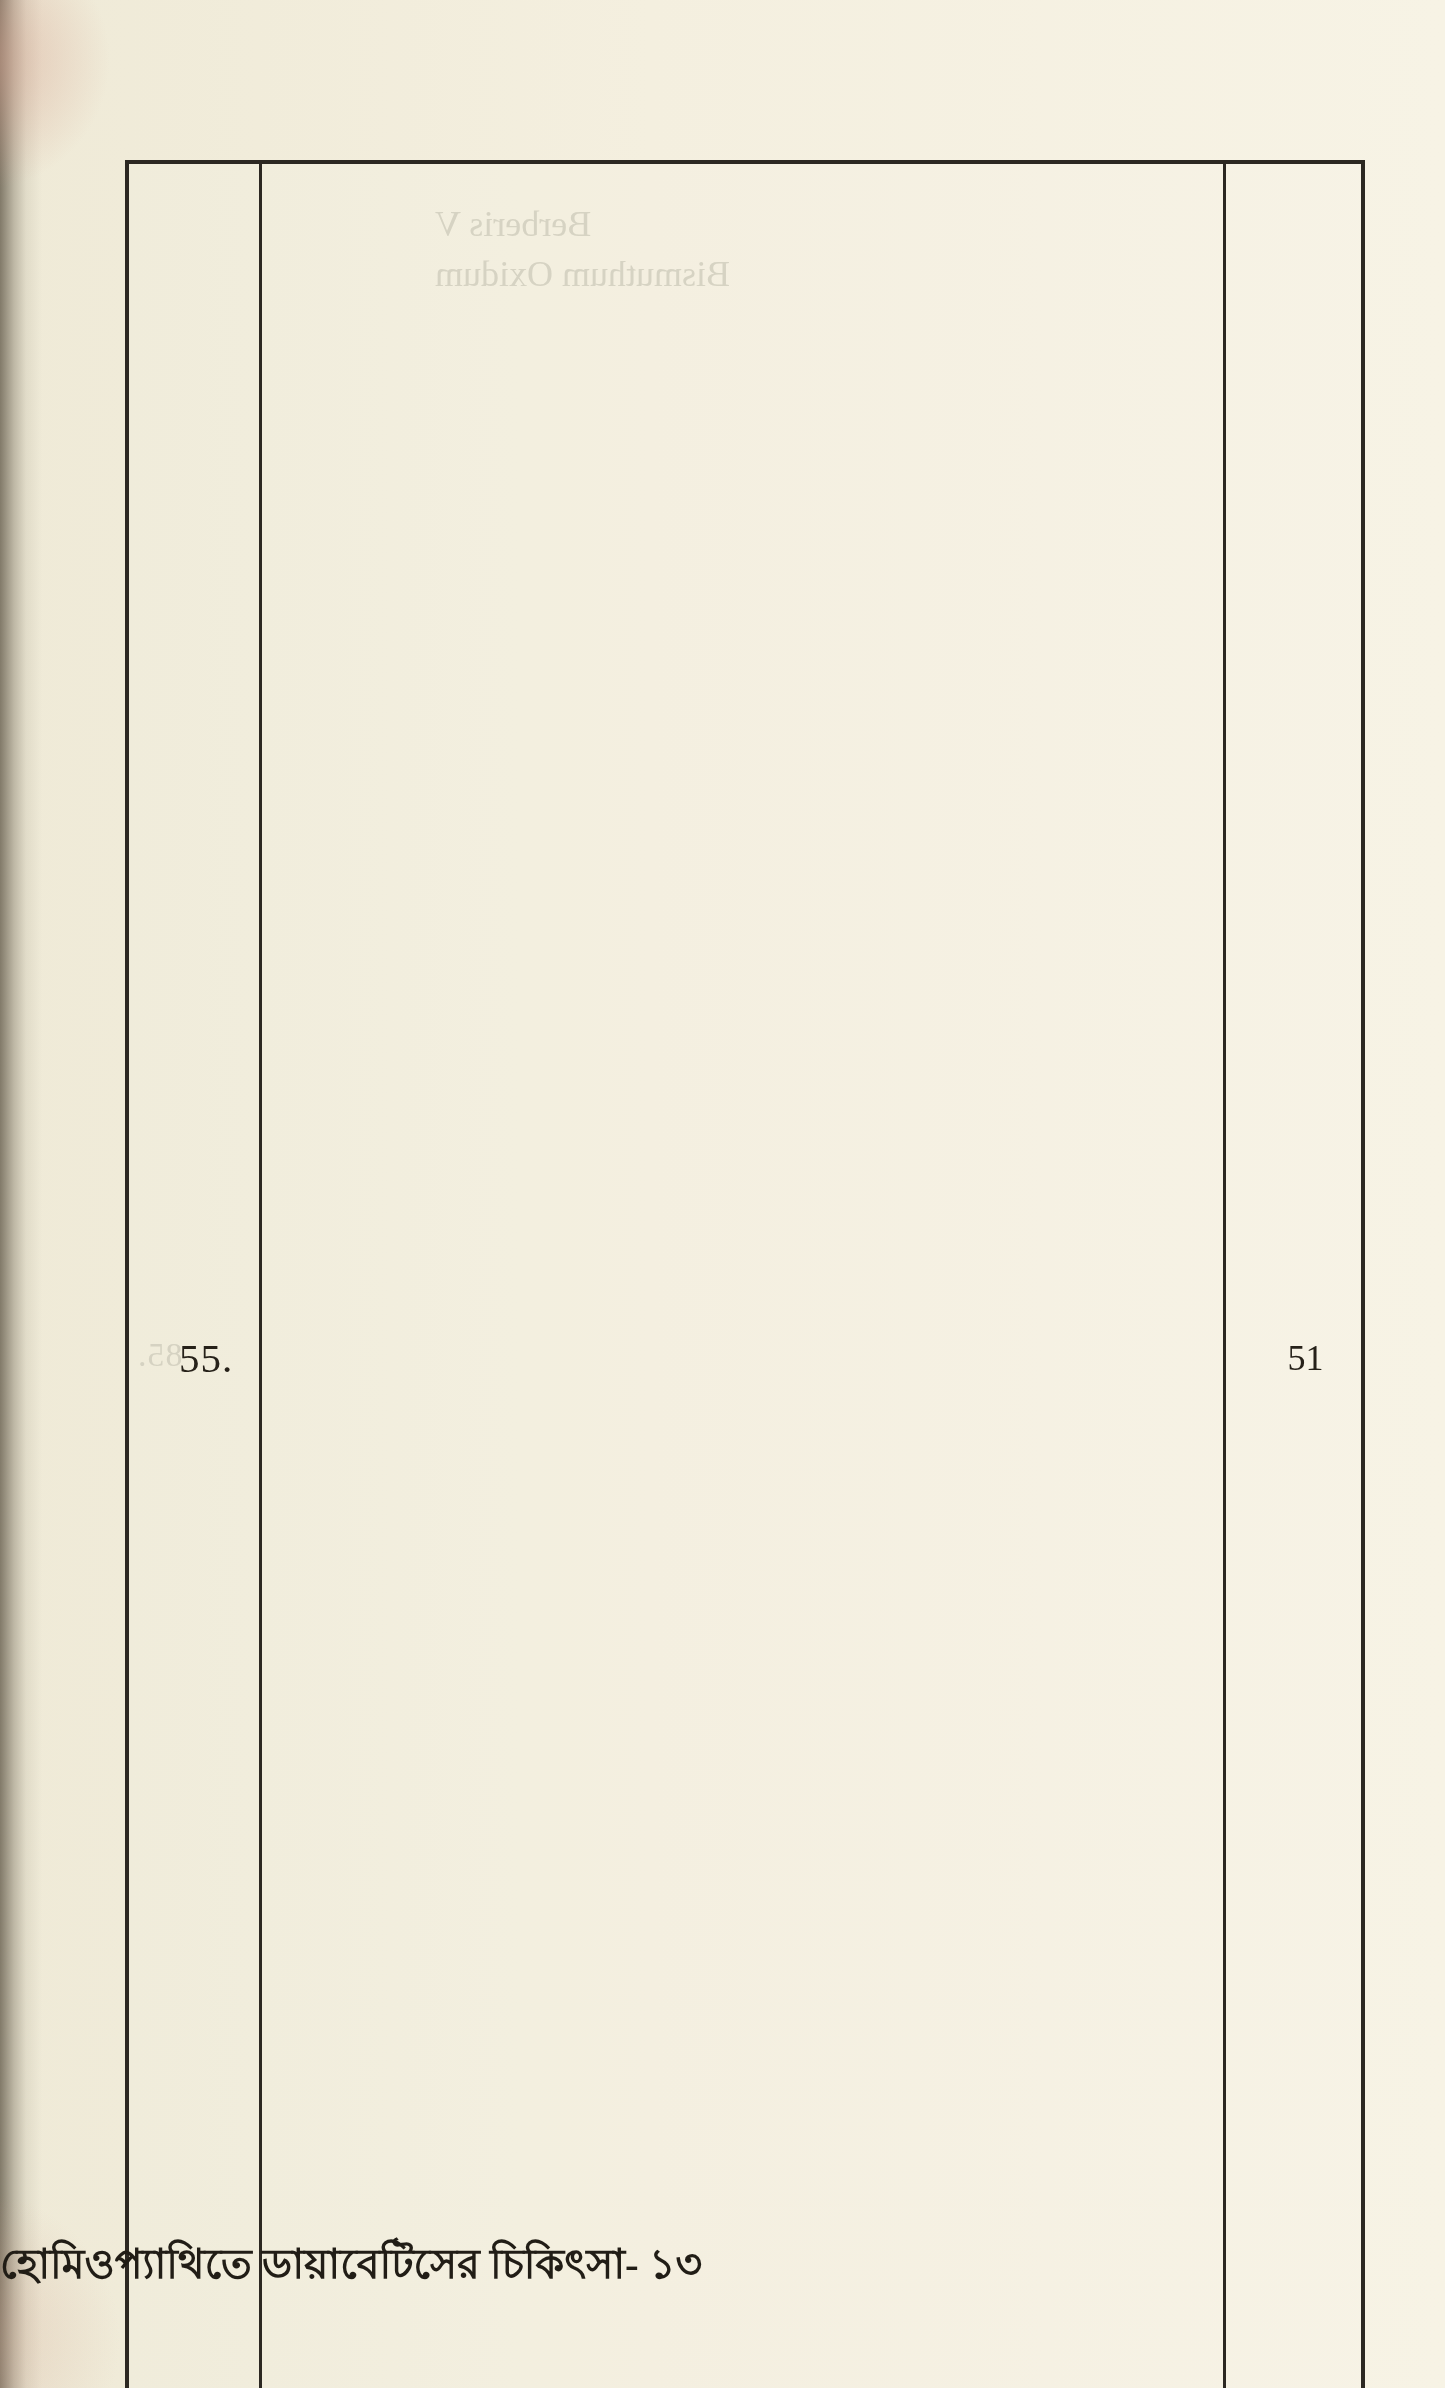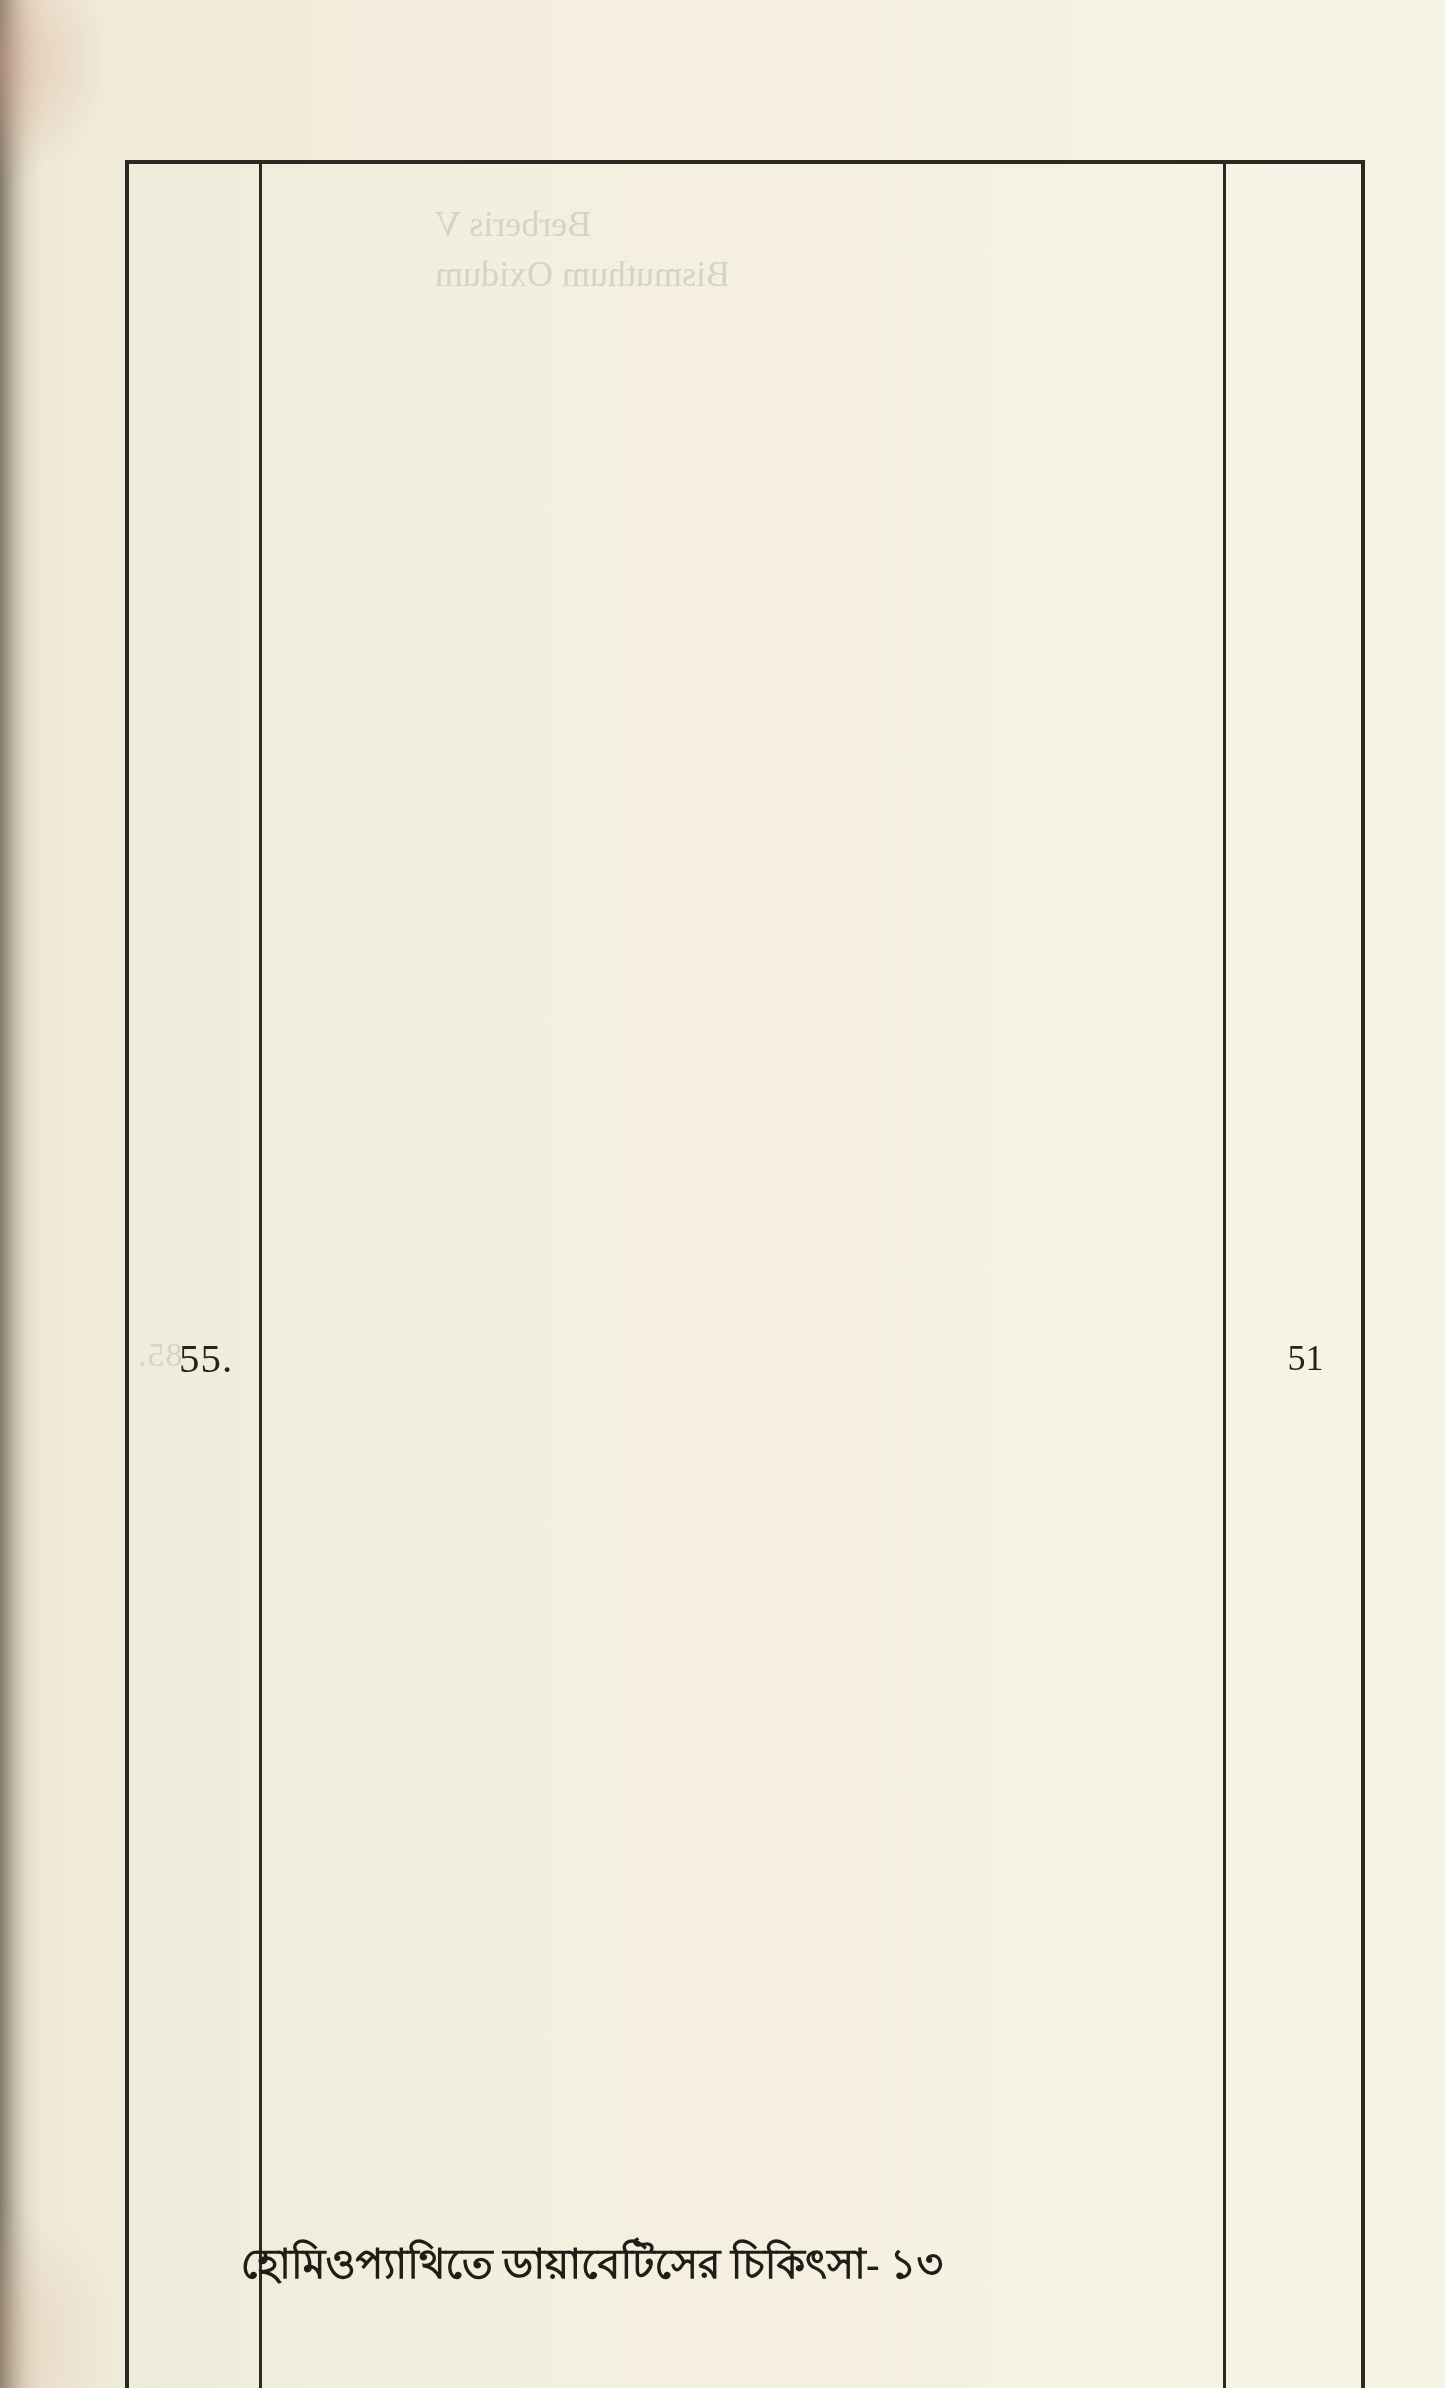--- a/index.html
+++ b/index.html
@@ -75,21 +75,20 @@
     font-family:"Liberation Serif", serif;
   }
   .ghost-name{left:18%;top:50%;margin-top:-24px;}
   .row.tall .ghost-name{top:30px;margin-top:0;}
   .row.tall .ghost-name.line2{top:80px;}
   .ghost-sl{left:8px;top:50%;margin-top:-22px;font-size:34px;}
   .footer{
     position:absolute;
     left:0; top:2232px;
     width:1184px;
-    text-align:center;
     font-size:41px;
     font-weight:bold;
     color:#211d16;
   }
 </style>
 </head>
 <body>
 
 <main class="page">
   <div class="toc-table">

